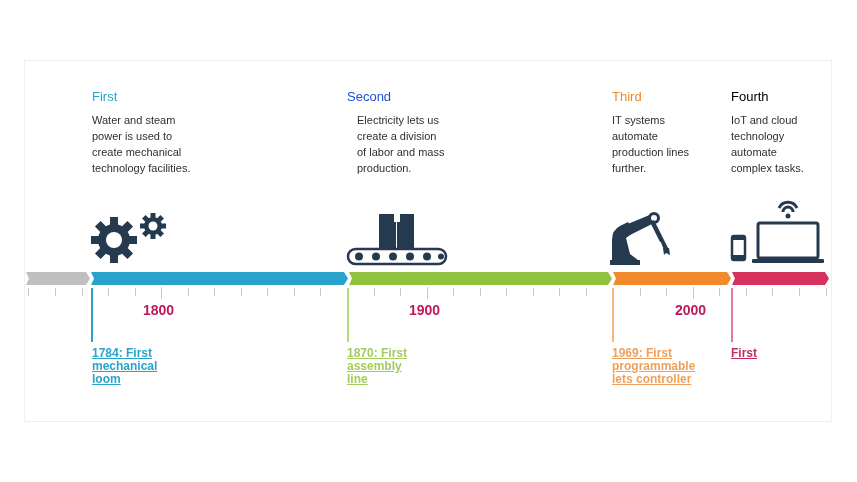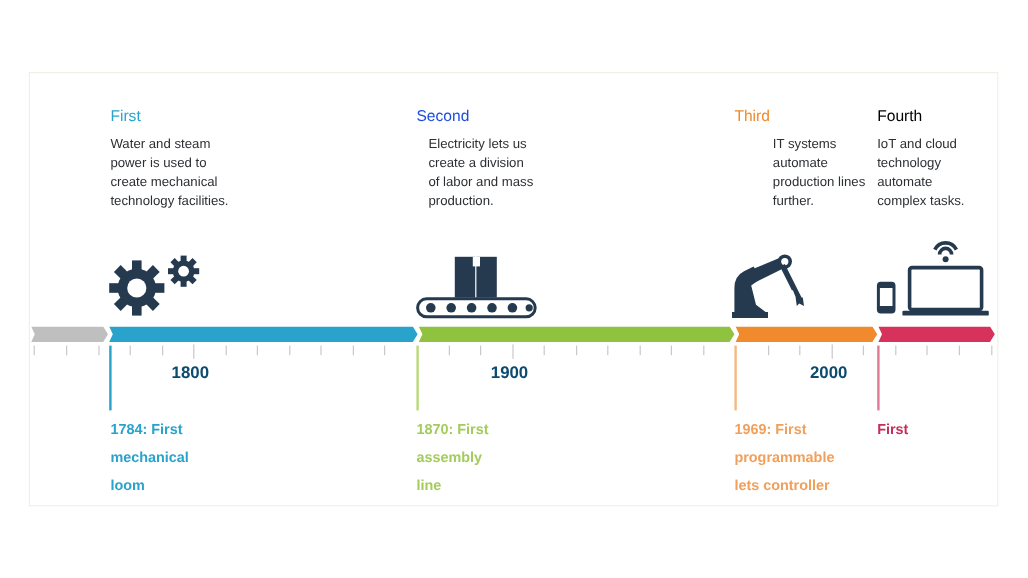--- a/index.html
+++ b/index.html
@@ -5,43 +5,43 @@
   html, body { margin:0; padding:0; }
   body { width:857px; height:482px; background:#ffffff; position:relative; overflow:hidden;
          font-family:"Liberation Sans", "DejaVu Sans", sans-serif; }
   .card { position:absolute; left:24px; top:60px; width:808px; height:362px;
           border:1px solid #f1efe8; background:#ffffff; box-sizing:border-box; }
   .era-title { font-size:13px; font-weight:normal; position:absolute; white-space:nowrap; }
   .era-desc { font-size:11px; line-height:16px; color:#2c2f33; position:absolute; white-space:pre-line; }
   .icon { position:absolute; }
   .tick { position:absolute; top:288px; width:1px; height:8px; background:#c8c8c8; }
   .tick.major { height:12px; top:287px; }
-  .year { position:absolute; top:302px; font-size:14px; font-weight:bold; color:#0c4a6e; }
+  .year { position:absolute; top:302px; font-size:14px; font-weight:bold; color:#be185d; }
   .marker { position:absolute; top:288px; width:2px; height:54px; }
-  .milestone { position:absolute; top:347px; font-size:12px; font-weight:bold; line-height:23px; white-space:pre-line; }
+  .milestone { position:absolute; top:347px; font-size:12px; font-weight:bold; line-height:13px; white-space:pre-line;text-decoration:underline; }
 </style>
 </head>
 <body>
 
 <div class="card"></div>
 
 <div class="era-title" style="left:92px;top:89px;color:#2aa3cc">First</div>
 <div class="era-desc" style="left:92px;top:112px">Water and steam
 power is used to
 create mechanical
 technology facilities.</div>
 
 <div class="era-title" style="left:347px;top:89px;color:#1d4ed8">Second</div>
 <div class="era-desc" style="left:357px;top:112px">Electricity lets us
 create a division
 of labor and mass
 production.</div>
 
 <div class="era-title" style="left:612px;top:89px;color:#f08a2c">Third</div>
-<div class="era-desc" style="left:644px;top:112px">IT systems
+<div class="era-desc" style="left:612px;top:112px">IT systems
 automate
 production lines
 further.</div>
 
 <div class="era-title" style="left:731px;top:89px;color:#000000">Fourth</div>
 <div class="era-desc" style="left:731px;top:112px">IoT and cloud
 technology
 automate
 complex tasks.</div>
 

